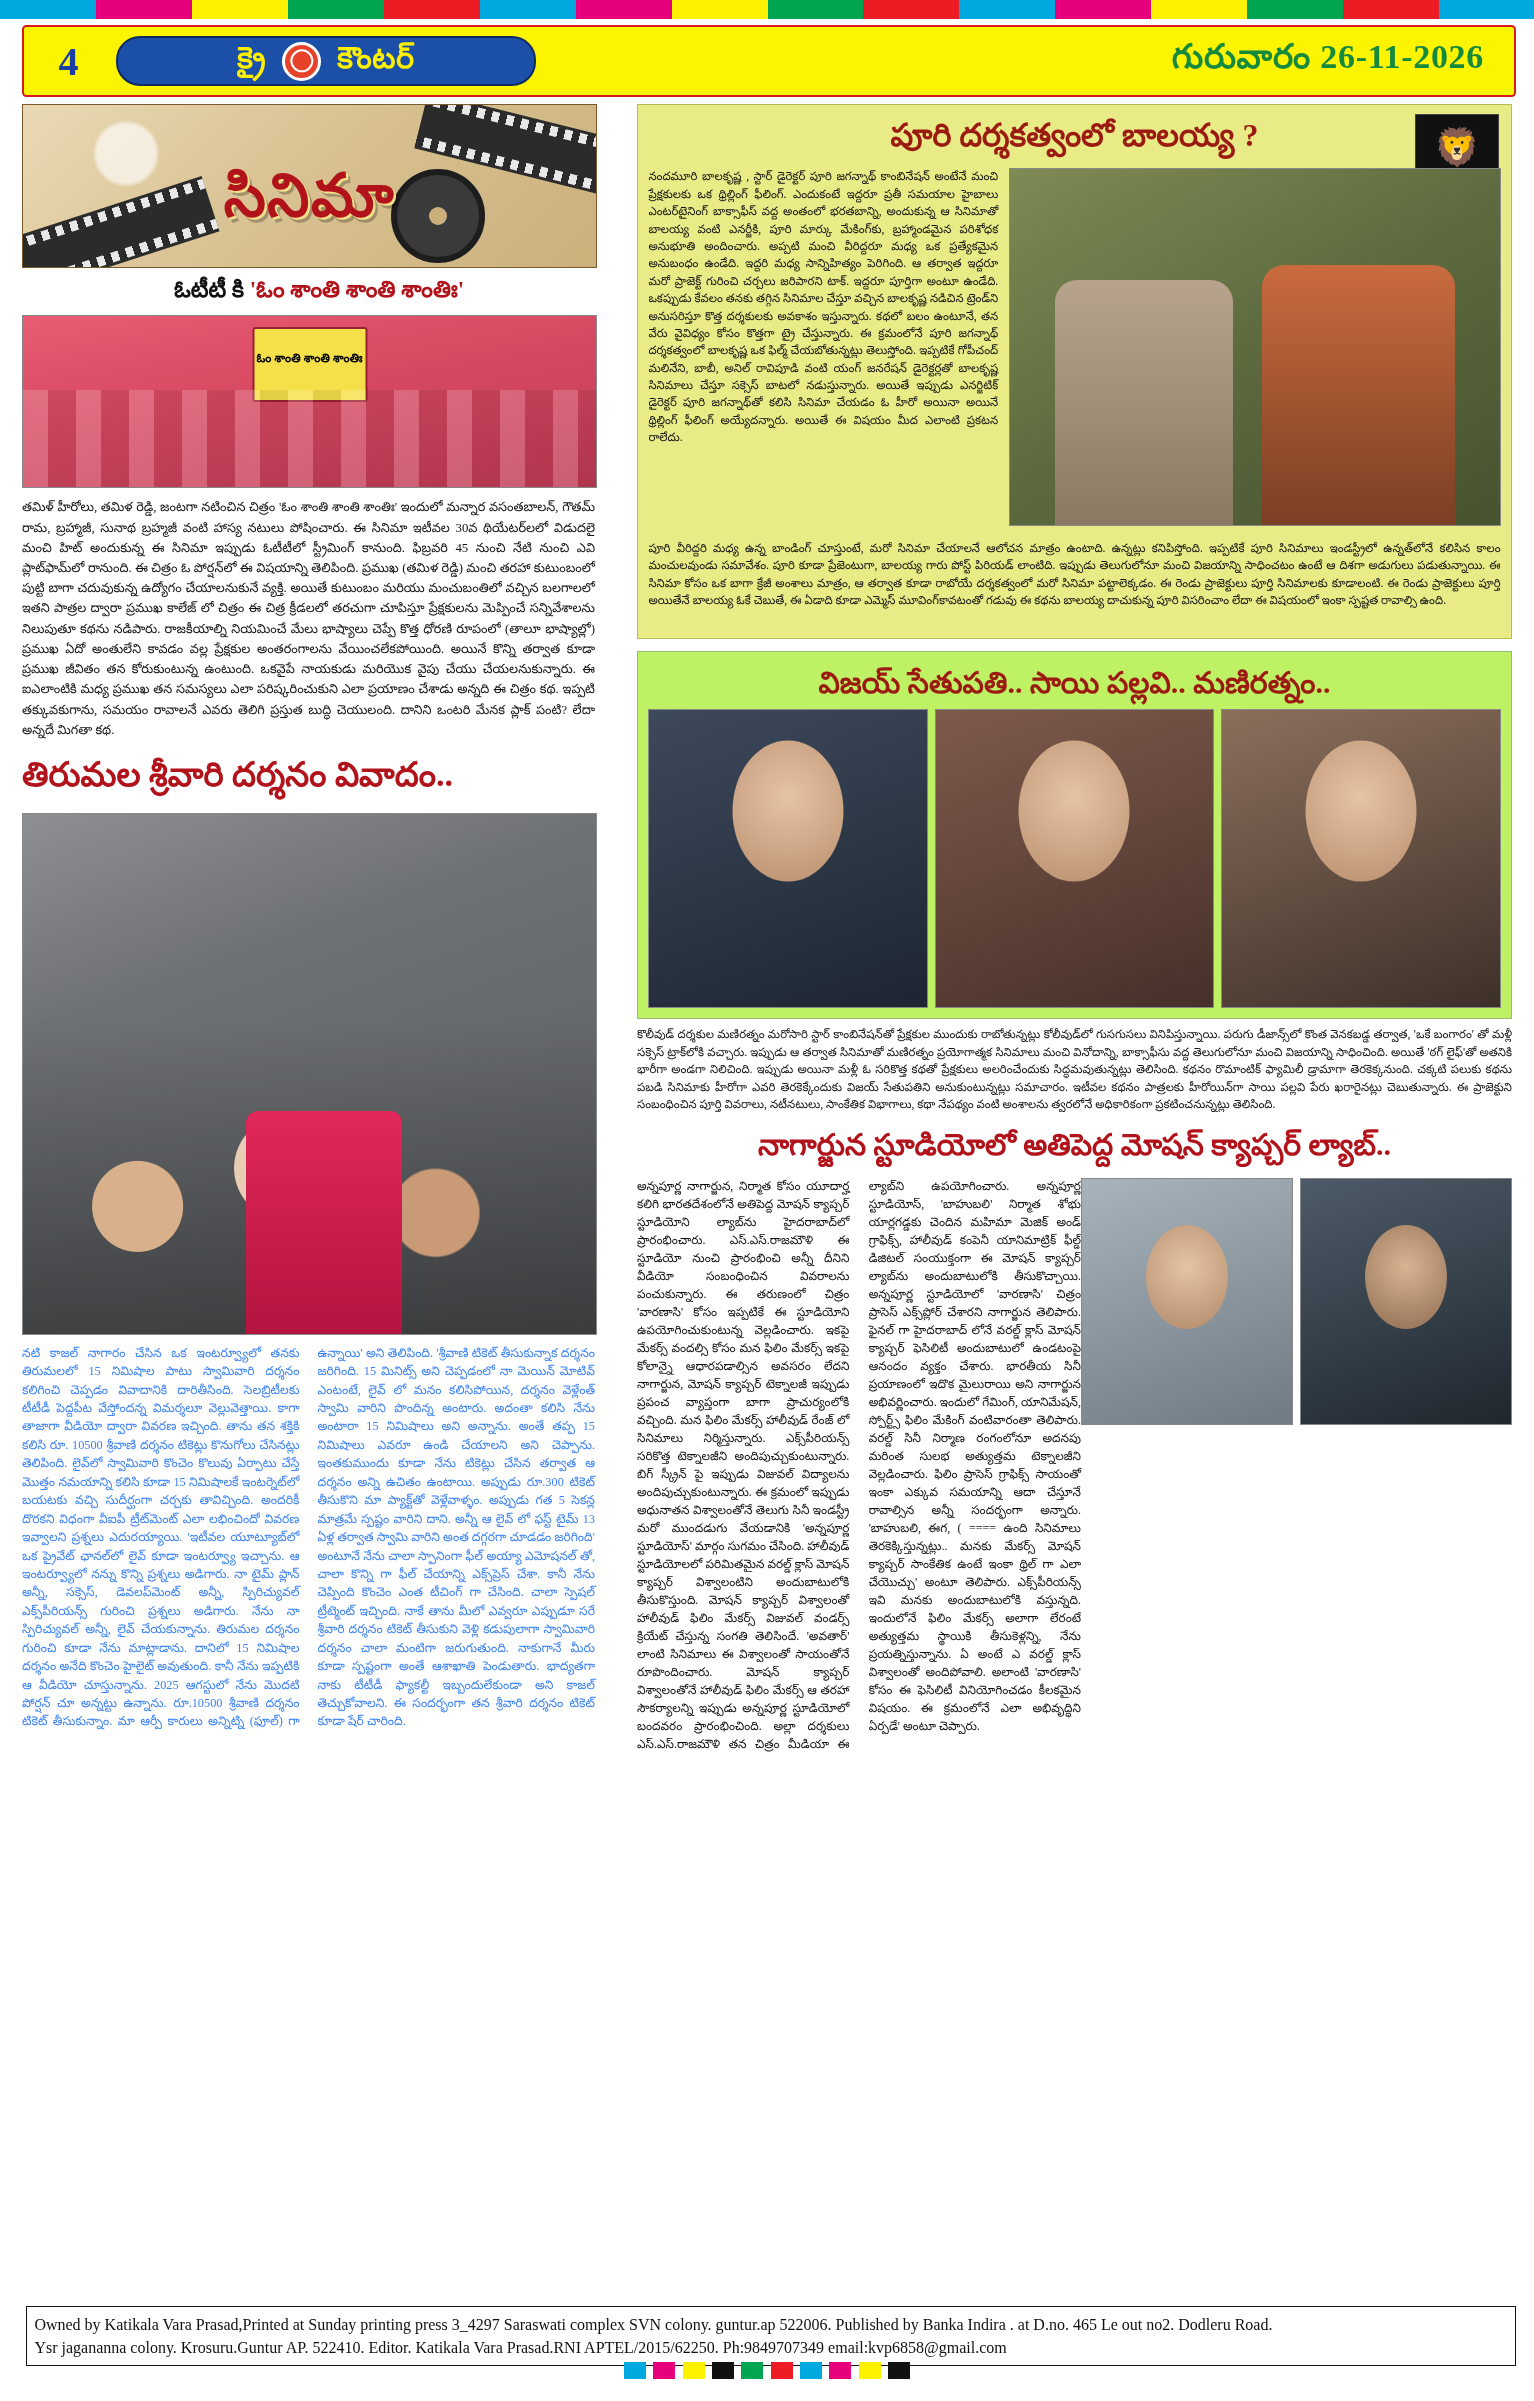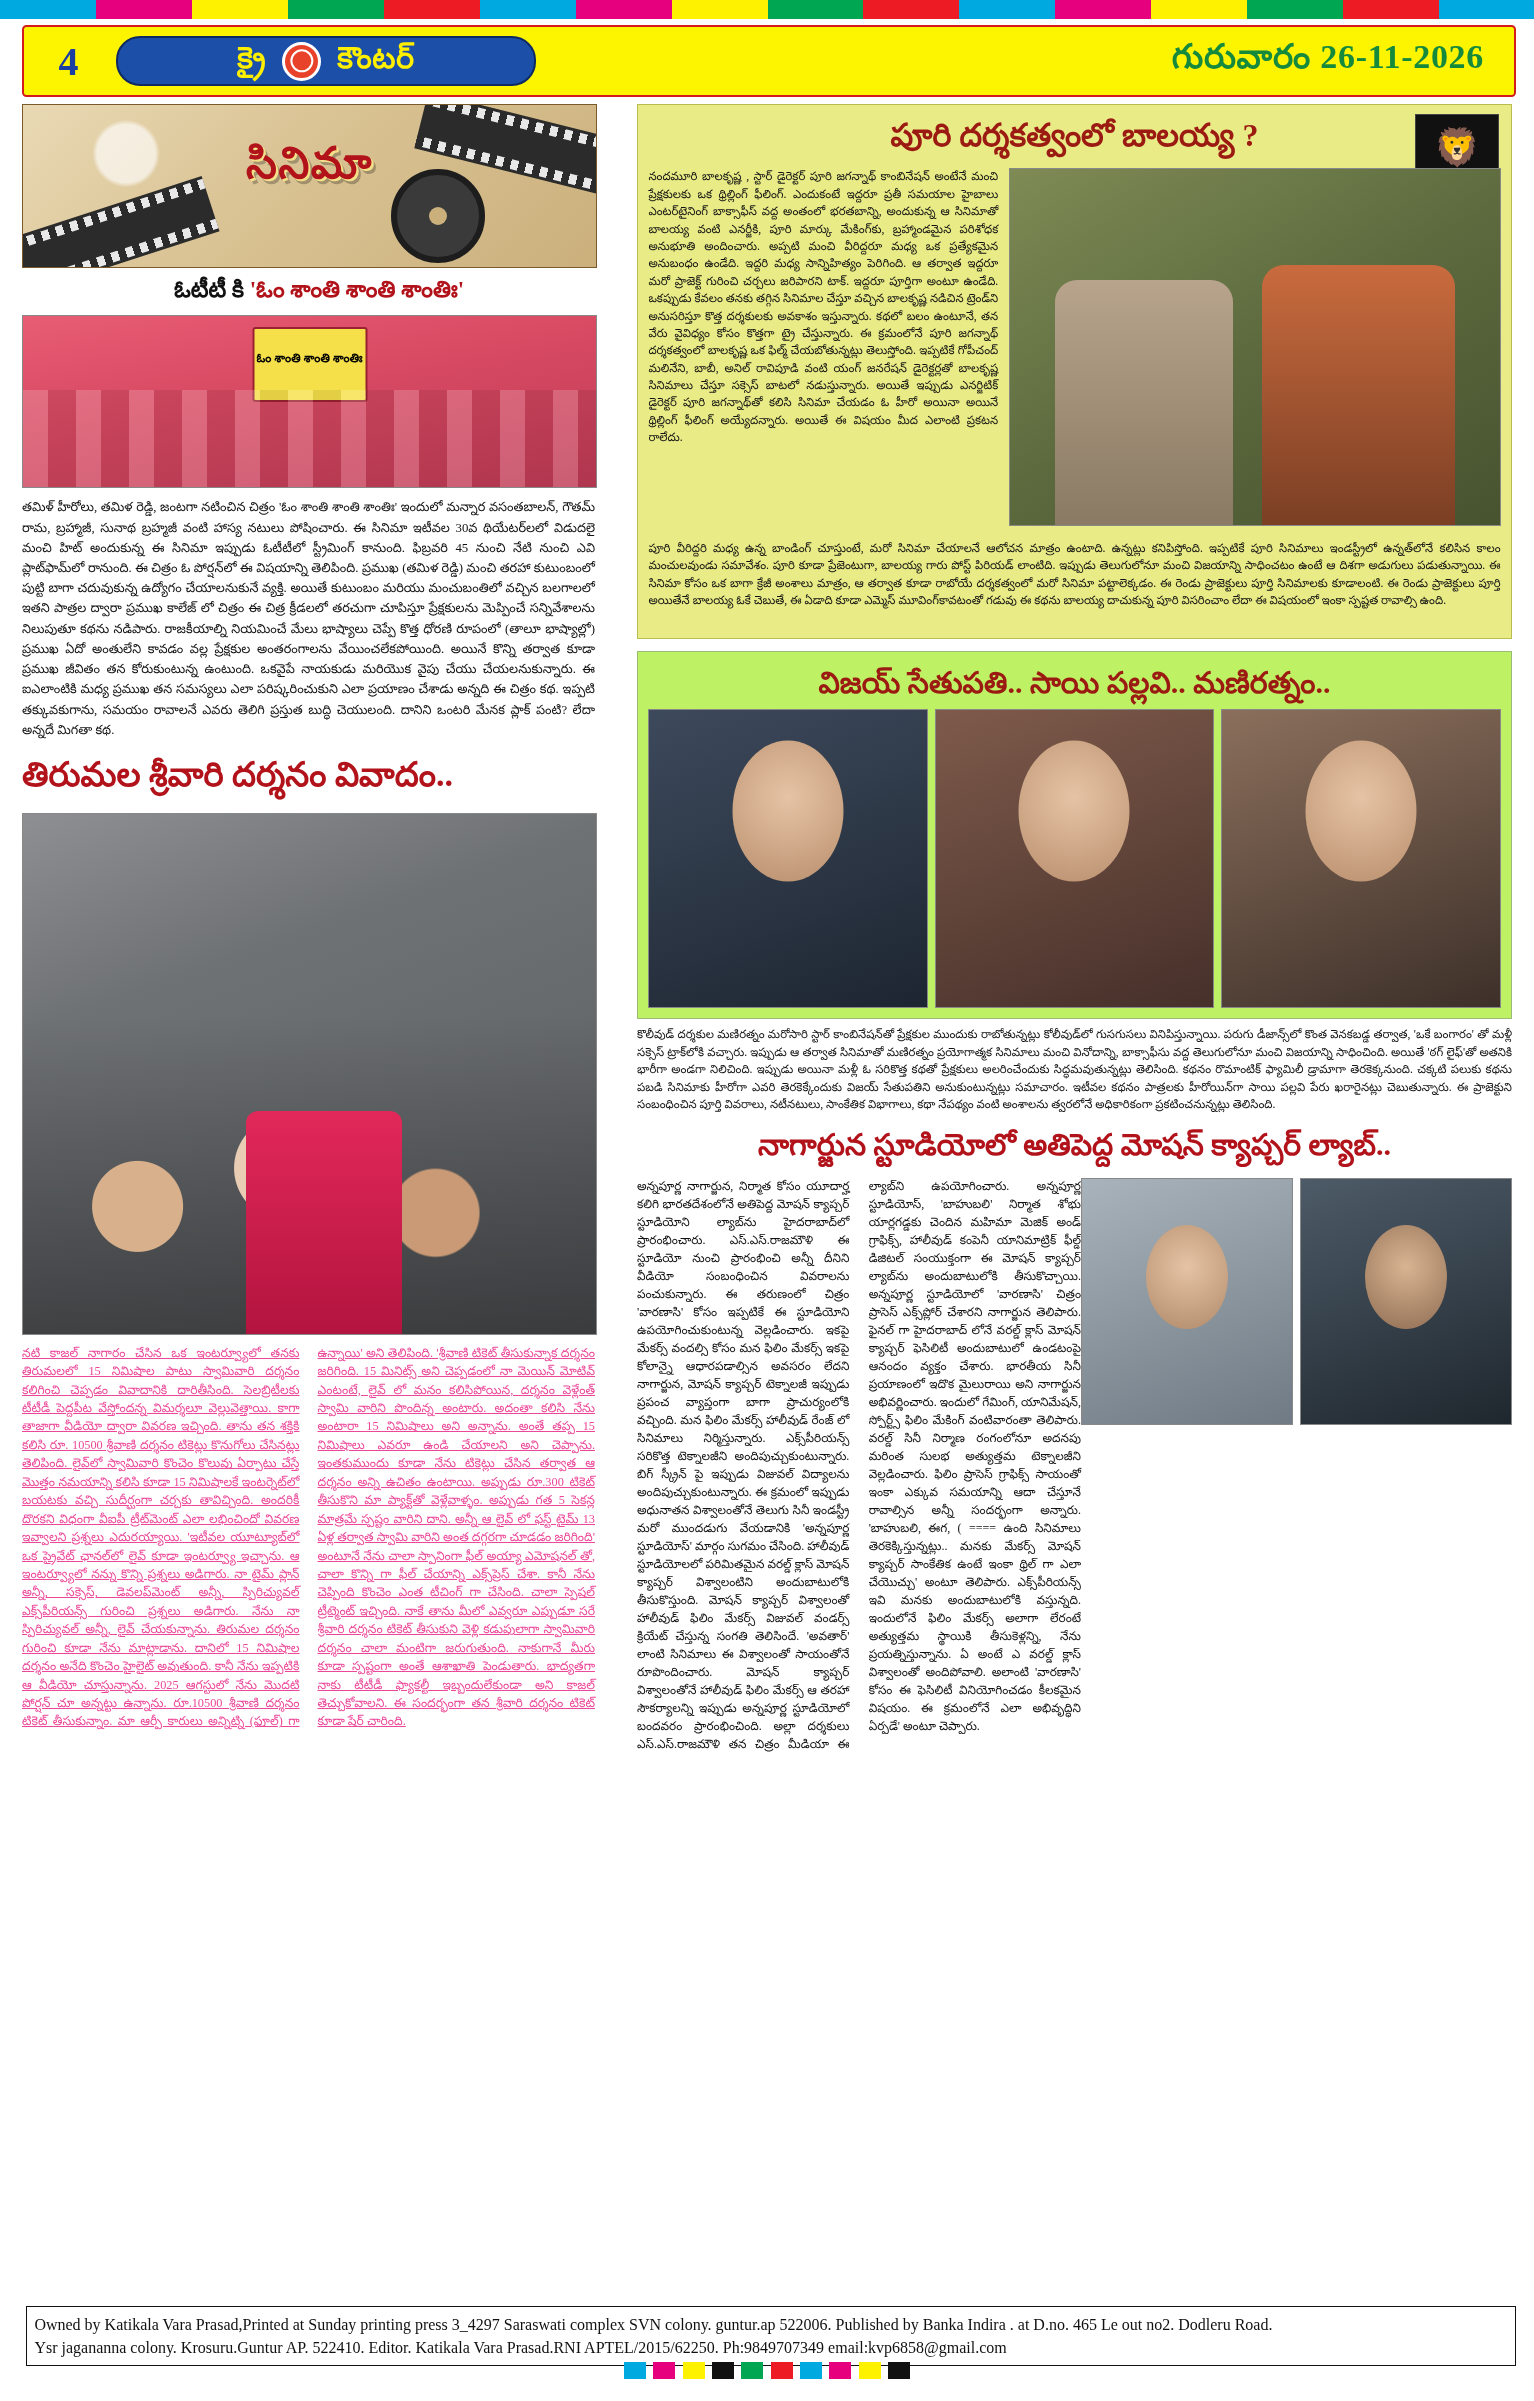--- a/index.html
+++ b/index.html
@@ -91,22 +91,22 @@
   .cinema-banner .s2{right:-45px;top:13.4px;transform:rotate(14deg)}
   .cinema-banner .reel{
     position:absolute;right:111px;bottom:4.5px;width:82px;height:82px;border-radius:50%;
     background:#3a3a3a;border:6px solid #1d1d1d;
   }
   .cinema-banner .reel:after{
     content:"";position:absolute;left:50%;top:50%;width:18px;height:18px;margin:-9px 0 0 -9px;
     border-radius:50%;background:#cbb07c;
   }
   .cinema-title{
-    position:absolute;left:0;right:0;top:33px;text-align:center;
-    font-size:44px;font-weight:bold;color:#b2121a;
+    position:absolute;left:0;right:0;top:57px;text-align:center;
+    font-size:60px;font-weight:bold;color:#b2121a;
     font-family:"Liberation Serif", serif;
     text-shadow:2.2px 2.2px 0 #f5e08a, 4.5px 4.5px 0 rgba(0,0,0,.25);
     letter-spacing:1.5px;
   }
   .headline-red{
     margin-top:9px;text-align:center;font-size:23px;font-weight:bold;color:#111;
     font-family:"Liberation Serif", serif;
   }
   .headline-red em{font-style:normal;color:#b2121a;}
 
@@ -221,22 +221,22 @@
   .n1{background:linear-gradient(160deg,#a9b3bb,#6f7a84);}
   .n2{background:linear-gradient(160deg,#4d5b68,#1f272e);}
 
   .two-col{
     column-count:2;column-gap:19.3px;
     font-size:12px;line-height:1.5;text-align:justify;color:#111;
     font-family:"Liberation Serif", serif;margin-top:7.4px;
   }
   .two-col-left{
     column-count:2;column-gap:18px;
-    font-size:12.3px;line-height:1.5;text-align:justify;color:#ec4899;
-    font-family:"Liberation Serif", serif;margin-top:9px;width:573px;text-decoration:underline;
+    font-size:12.3px;line-height:1.5;text-align:justify;color:#3b82f6;
+    font-family:"Liberation Serif", serif;margin-top:9px;width:573px;
   }
 
   
   .footer{
     position:absolute;left:26px;top:2306px;width:1490px;box-sizing:border-box;
     border:1.5px solid #111;padding:6px 7.4px;
     font-size:16px;line-height:1.45;font-family:"Liberation Serif", serif;
   }
   .bottombar{
     position:absolute;left:22px;top:2360px;width:1490px;height:21px;

